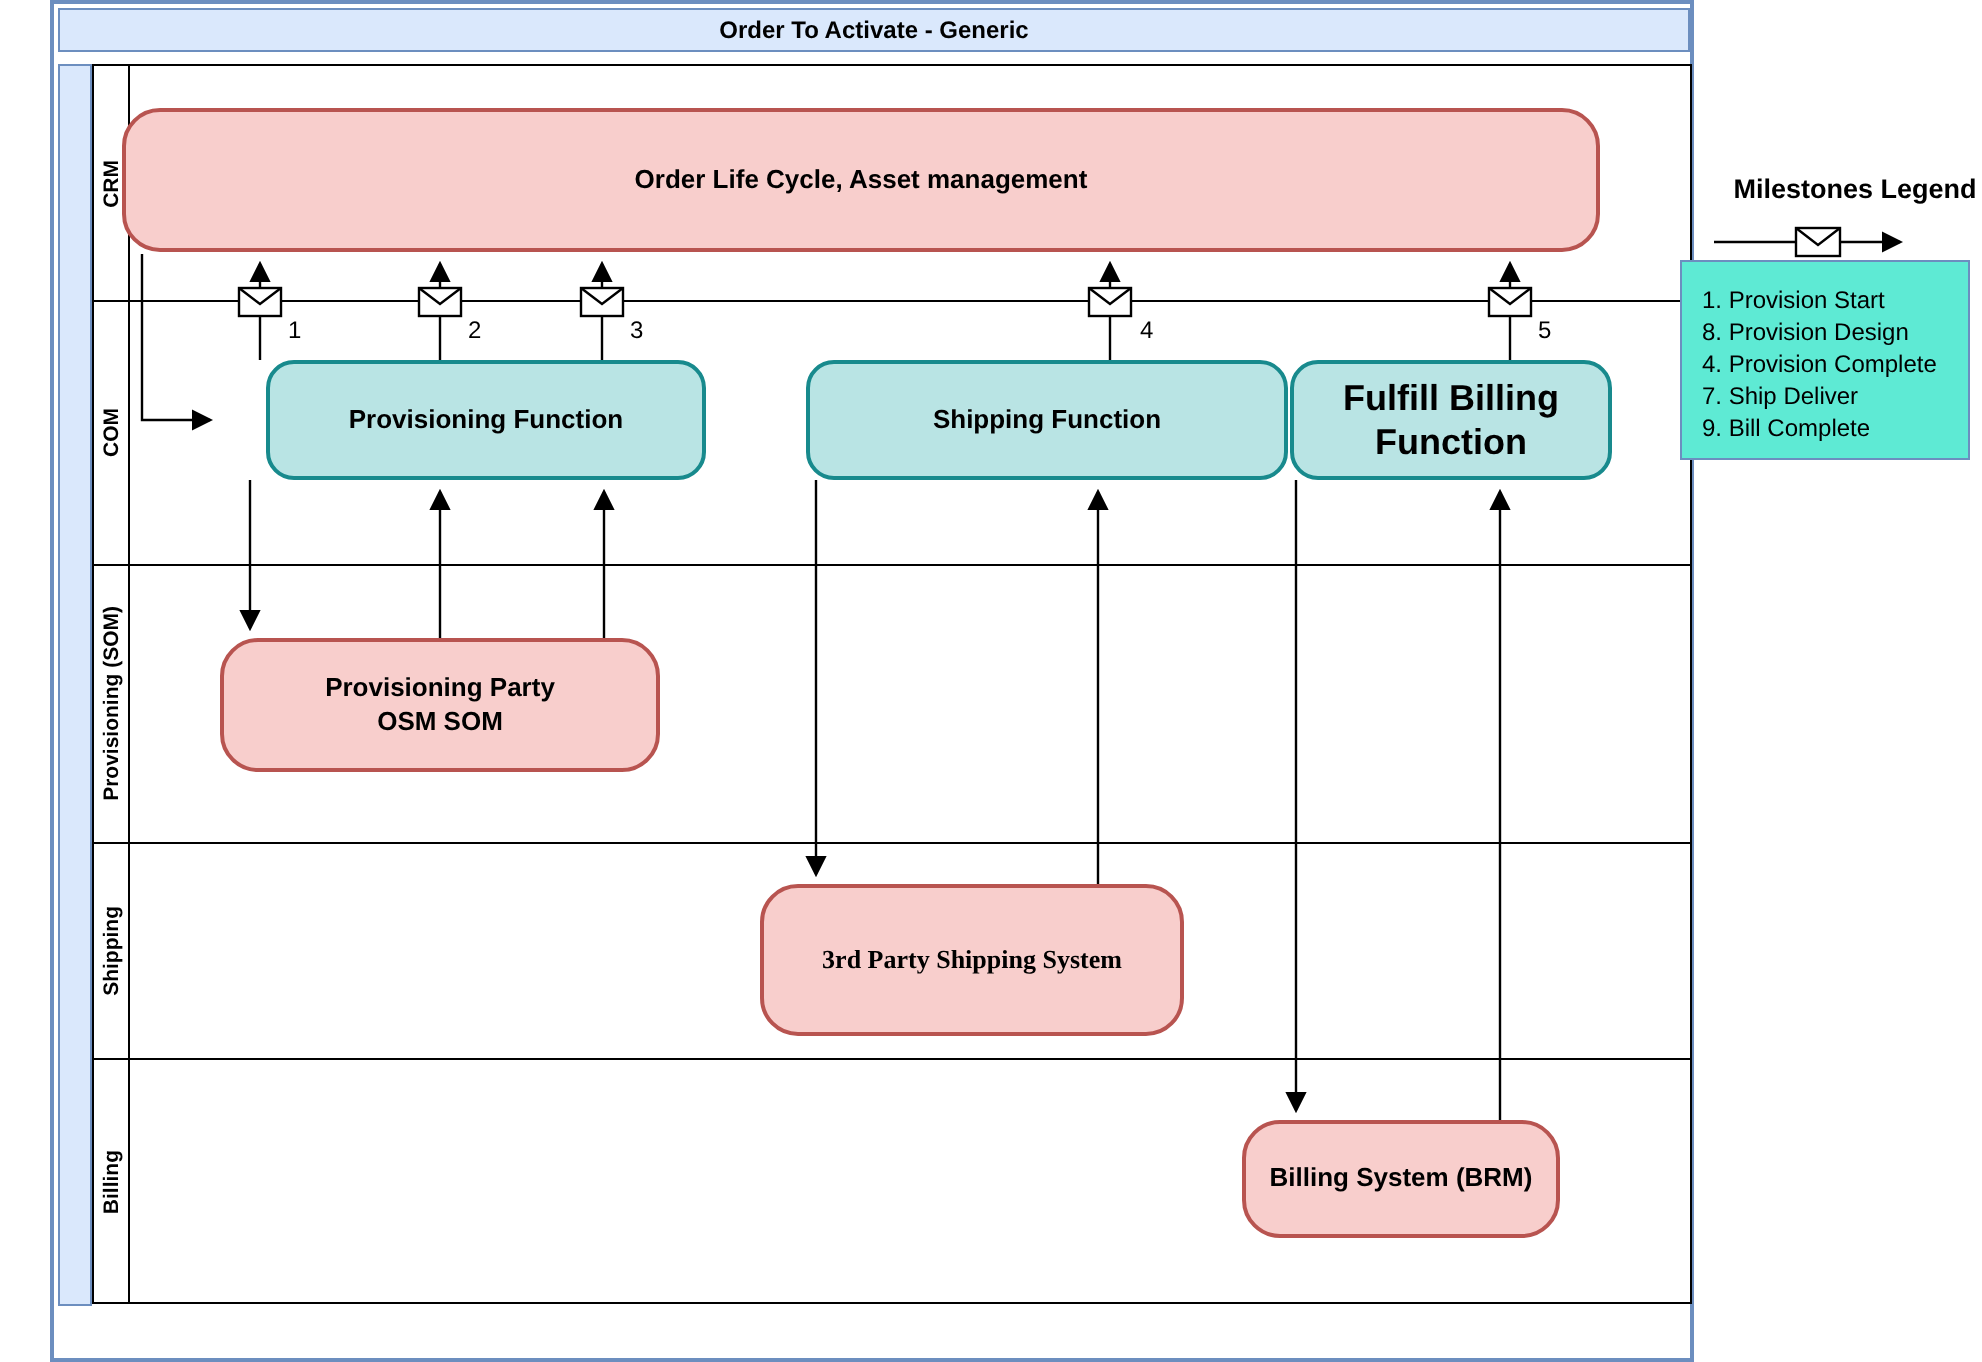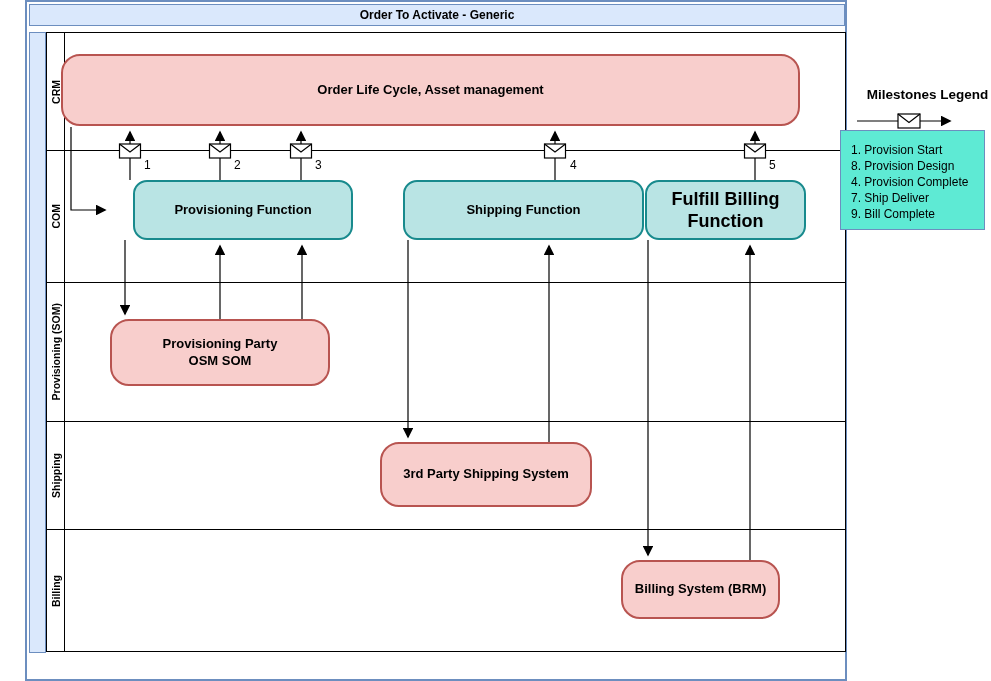--- a/index.html
+++ b/index.html
@@ -29,21 +29,21 @@
   .node{position:absolute;box-sizing:border-box;display:flex;align-items:center;
     justify-content:center;text-align:center;font-weight:bold;font-size:13px;
     border-radius:19px;padding:2px;white-space:pre-line;line-height:1.25;}
   .node.red{background:#f8cecc;border:2px solid #b85450;}
   .node.teal{background:#b9e4e4;border:2px solid #188a8d;border-radius:14px;margin-left:23px;}
   .n-crm{left:61px;top:54px;width:739px;height:72px;}
   .n-pf{left:110px;top:180px;width:220px;height:60px;}
   .n-sf{left:380px;top:180px;width:241px;height:60px;}
   .n-fbf{left:622px;top:180px;width:161px;height:60px;font-size:18px;}
   .n-ps{left:110px;top:319px;width:220px;height:67px;}
-  .n-3ps{left:380px;top:442px;width:212px;height:65px;}
+  .n-3ps{left:380px;top:442px;width:212px;height:76px;font-family:Liberation Serif, serif;}
   .n-bs{left:621px;top:560px;width:159px;height:59px;}
   
   svg.overlay{position:absolute;left:0;top:0;width:991px;height:681px;
     pointer-events:none;}
   svg.overlay .flow{stroke:#000;stroke-width:1.2;fill:none;}
   svg.overlay .envelope{fill:#fff;stroke:#000;stroke-width:1.2;}
   svg.overlay text{font-family:"Liberation Sans",sans-serif;font-size:12px;fill:#000;}
   
   .legend-heading{position:absolute;left:855px;top:87px;width:145px;
     text-align:center;font-size:13.5px;font-weight:bold;}

